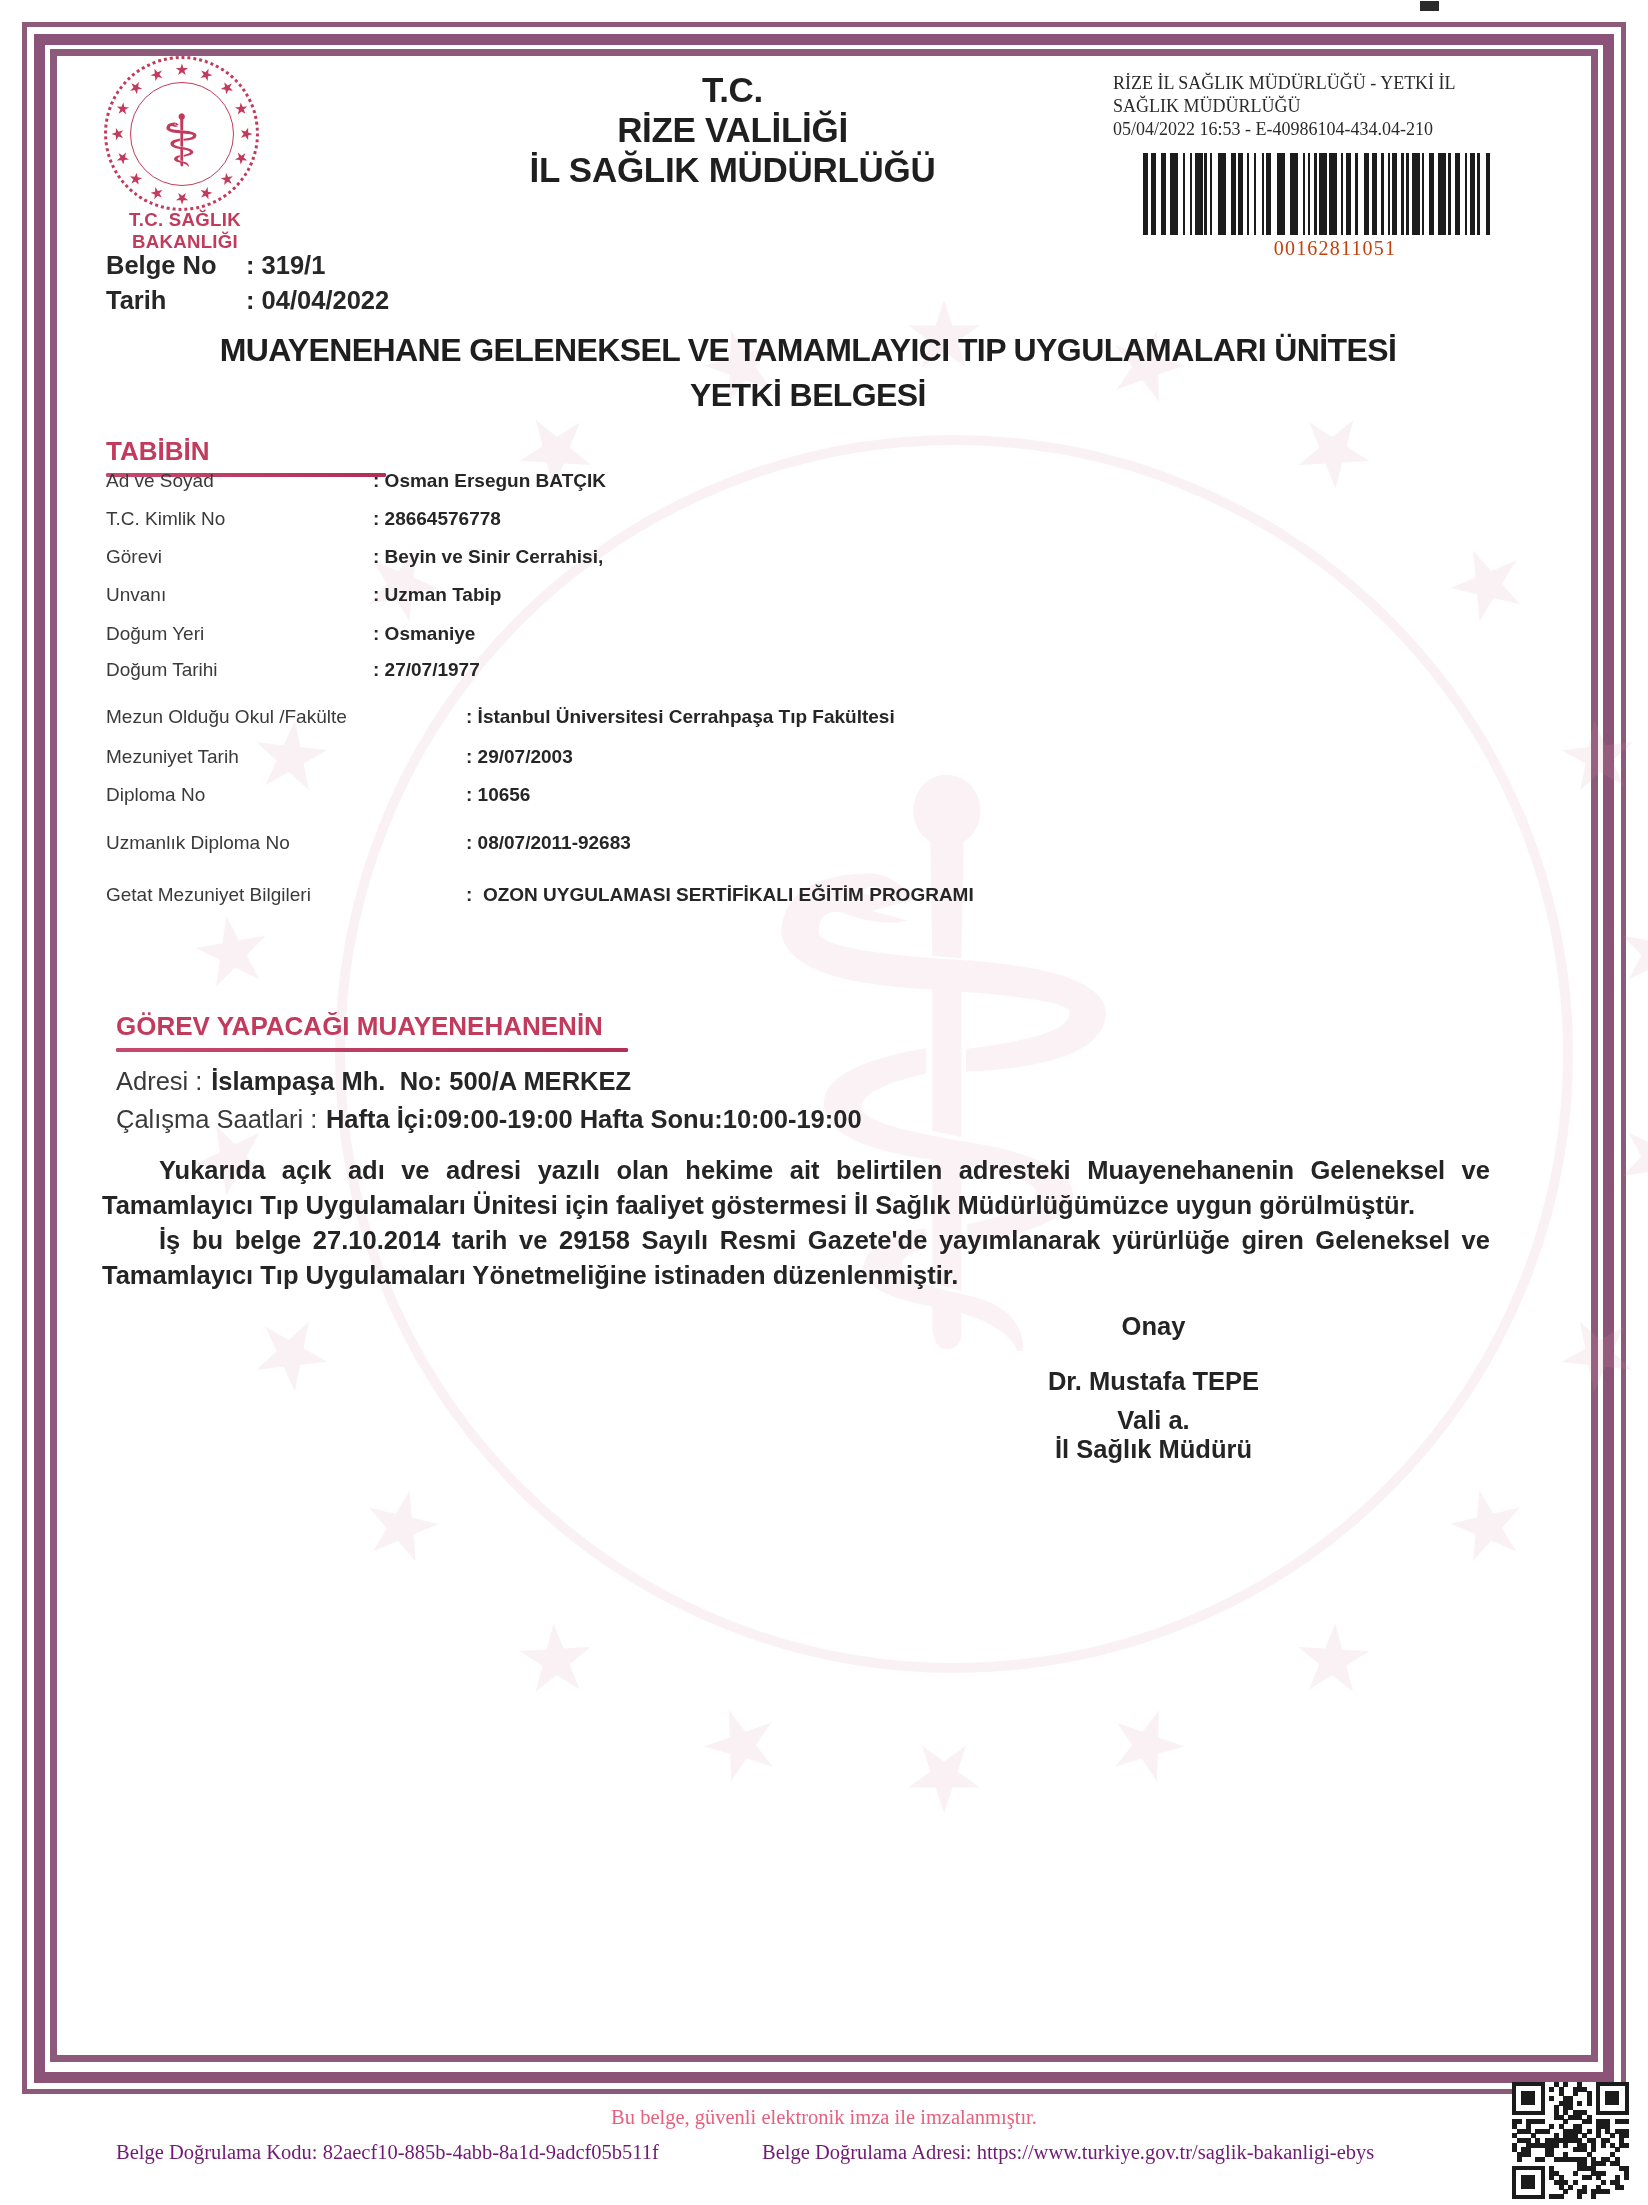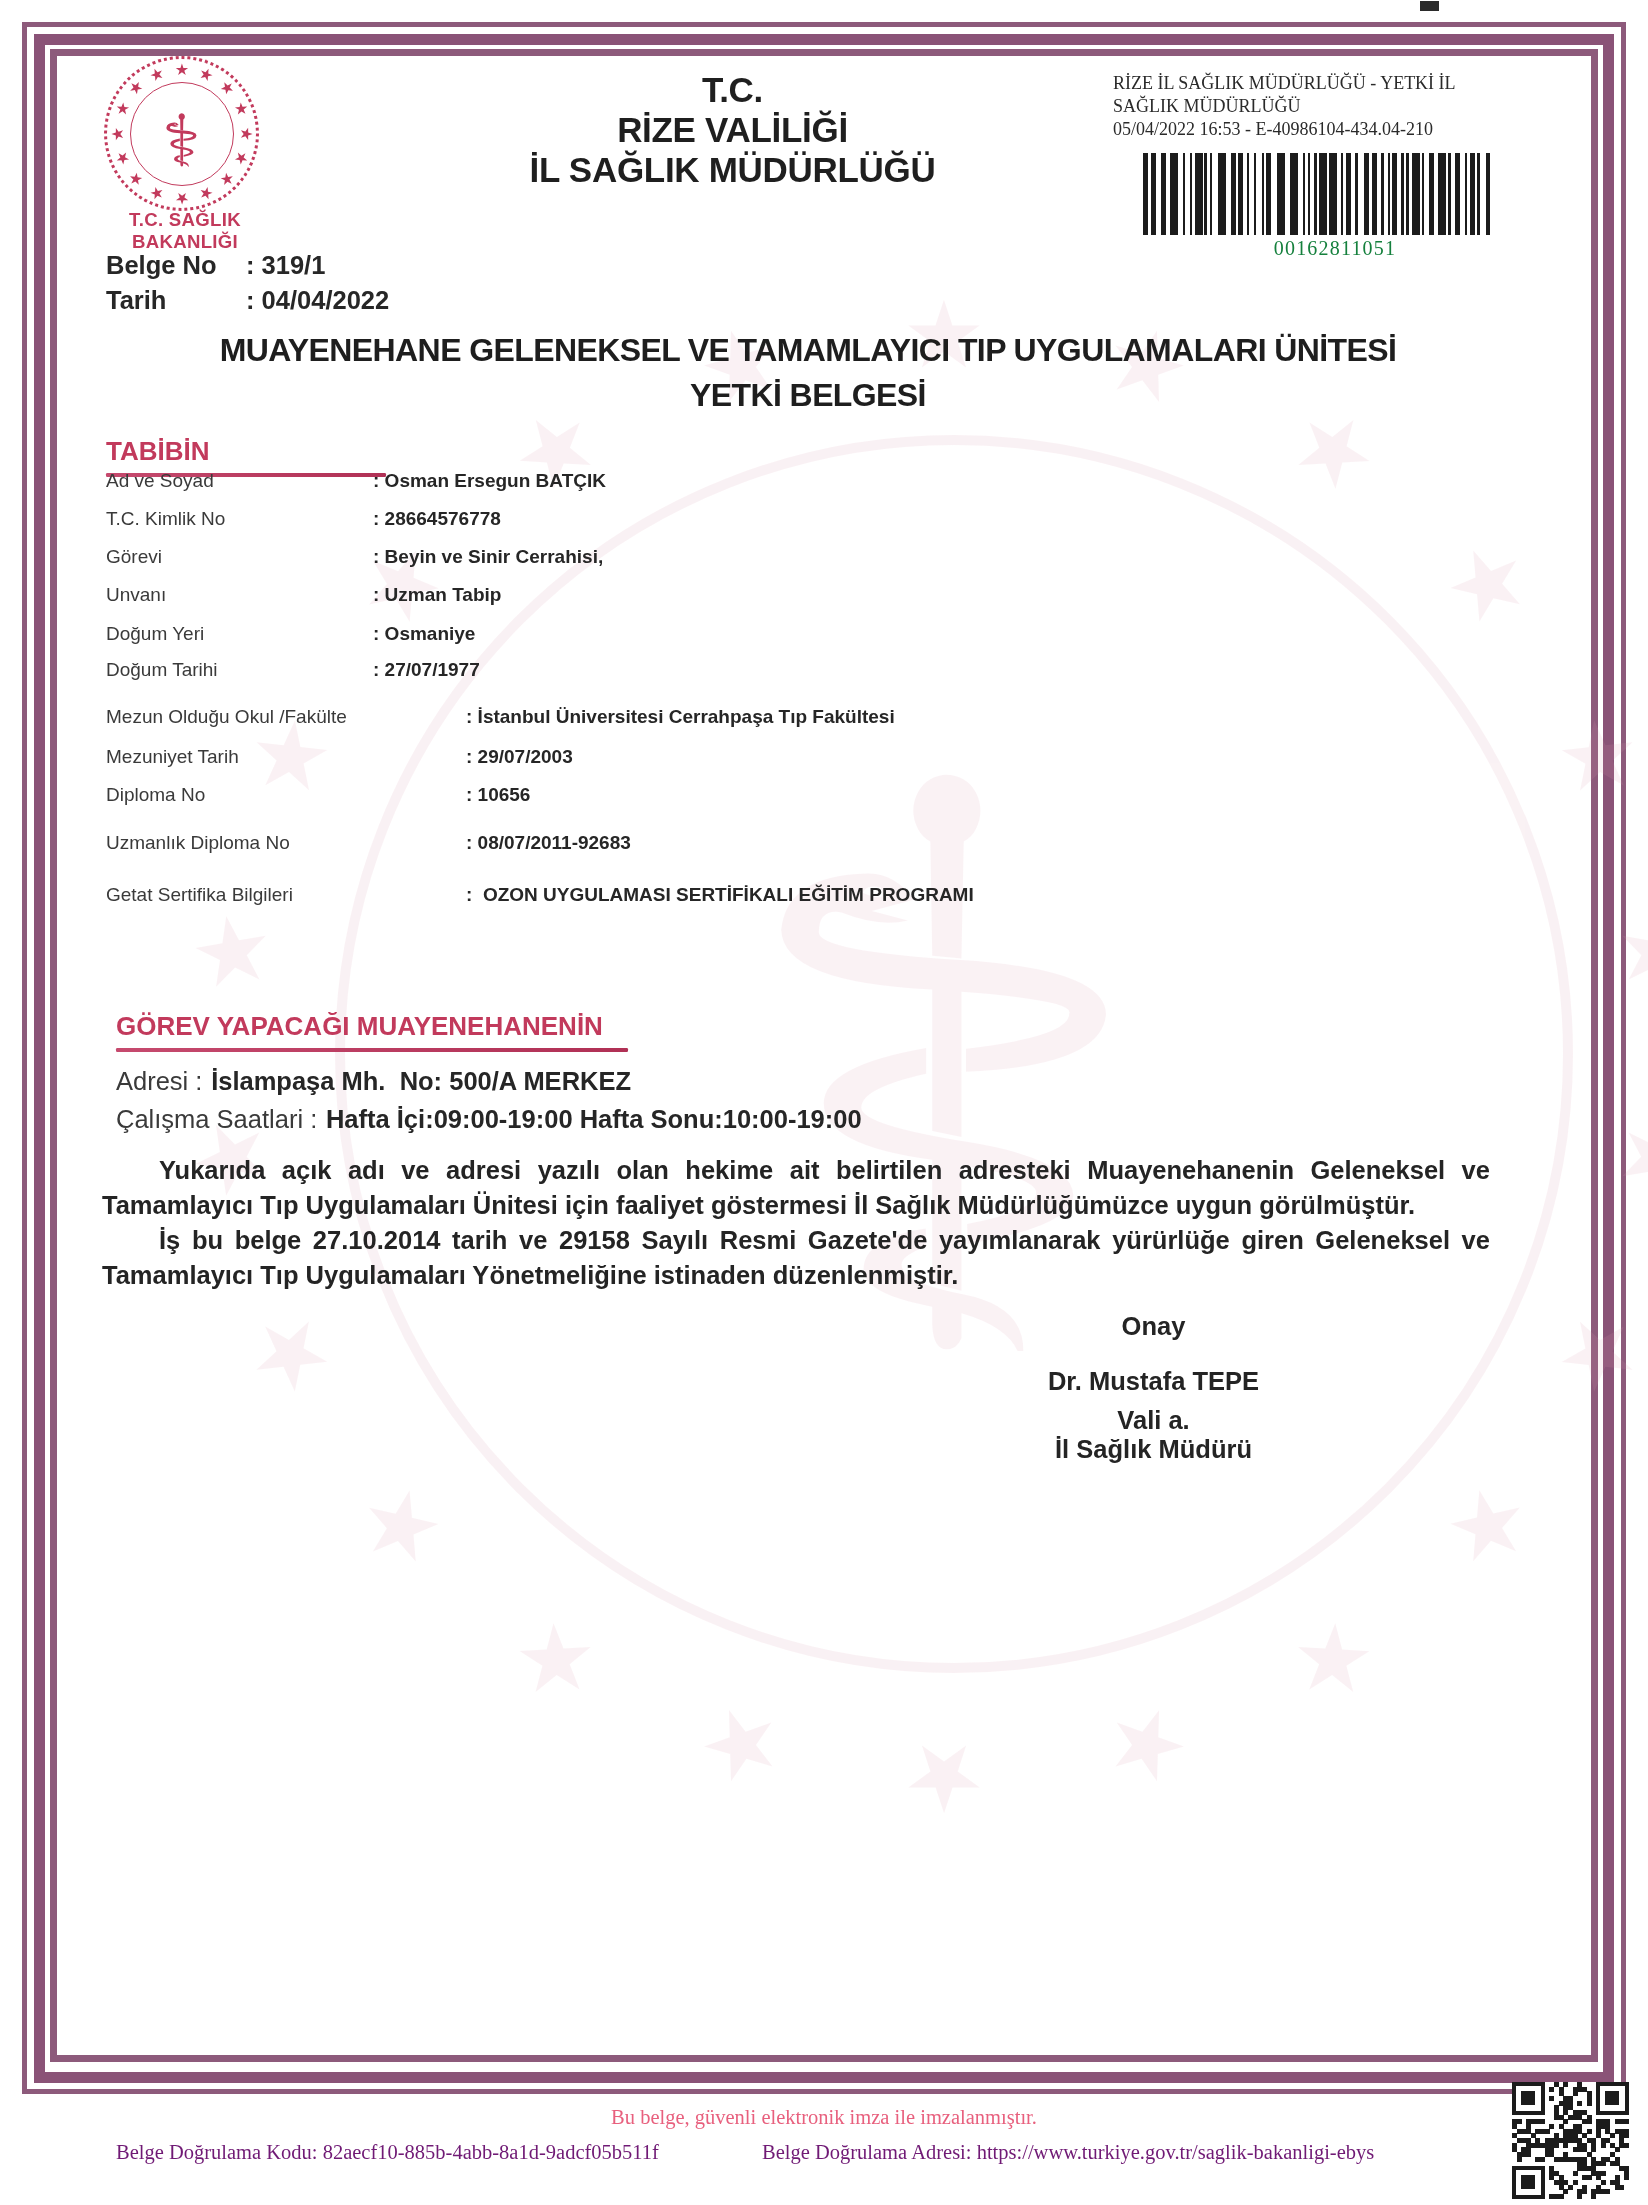--- a/index.html
+++ b/index.html
@@ -30,21 +30,21 @@
   .logo-caption{position:absolute;left:92px;top:209px;width:186px;text-align:center;
         font-size:18.6px;font-weight:bold;color:#c23a5c;letter-spacing:0.3px;}
 
   .letterhead{position:absolute;left:422px;top:70px;width:621px;text-align:center;
         font-weight:bold;color:#1f1f1f;font-size:35px;line-height:40px;letter-spacing:-0.3px;}
 
   .ebys{position:absolute;left:1113px;top:72px;width:360px;
         font-family:"Liberation Serif","DejaVu Serif",serif;font-size:18px;line-height:23px;color:#2a2a2a;}
   .barcode{position:absolute;left:1143px;top:153px;width:347px;height:82px;overflow:hidden;}
   .barcode-number{position:absolute;left:1155px;top:237px;width:360px;text-align:center;
-        font-family:"Liberation Serif","DejaVu Serif",serif;font-size:20px;color:#15803d;letter-spacing:1.2px;}
+        font-family:"Liberation Serif","DejaVu Serif",serif;font-size:20px;color:#c2410c;letter-spacing:1.2px;}
 
   .meta{position:absolute;left:106px;top:251px;font-size:25.5px;font-weight:bold;color:#272727;}
   .meta .mrow{display:flex;height:35px;}
   .meta .ml{width:140px;}
   .meta .mv{white-space:pre-wrap;}
 
   .doc-title{position:absolute;left:81px;top:332px;width:1454px;text-align:center;
         font-weight:bold;color:#1e1e1e;font-size:32px;letter-spacing:-0.6px;line-height:36px;}
   .doc-title .t2{margin-top:8.7px;}
 
@@ -253,21 +253,21 @@
       </div>
     <div class="frow wide" style="margin-top:8.7px">
         <span class="lbl">Diploma No</span>
         <span class="val">: 10656</span>
       </div>
     <div class="frow wide" style="margin-top:17.4px">
         <span class="lbl">Uzmanlık Diploma No</span>
         <span class="val">: 08/07/2011-92683</span>
       </div>
     <div class="frow wide" style="margin-top:22px">
-        <span class="lbl">Getat Sertifika Bilgileri</span>
+        <span class="lbl">Getat Mezuniyet Bilgileri</span>
         <span class="val">:  OZON UYGULAMASI SERTİFİKALI EĞİTİM PROGRAMI</span>
       </div>
   </div>
 
   <div class="sec-heading" style="left:116px;top:1011px;">
     <span>GÖREV YAPACAĞI MUAYENEHANENİN</span>
     <div class="sec-underline" style="width:512px;"></div>
   </div>
 
   <div class="addr-row" style="left:116px;top:1066px;">

